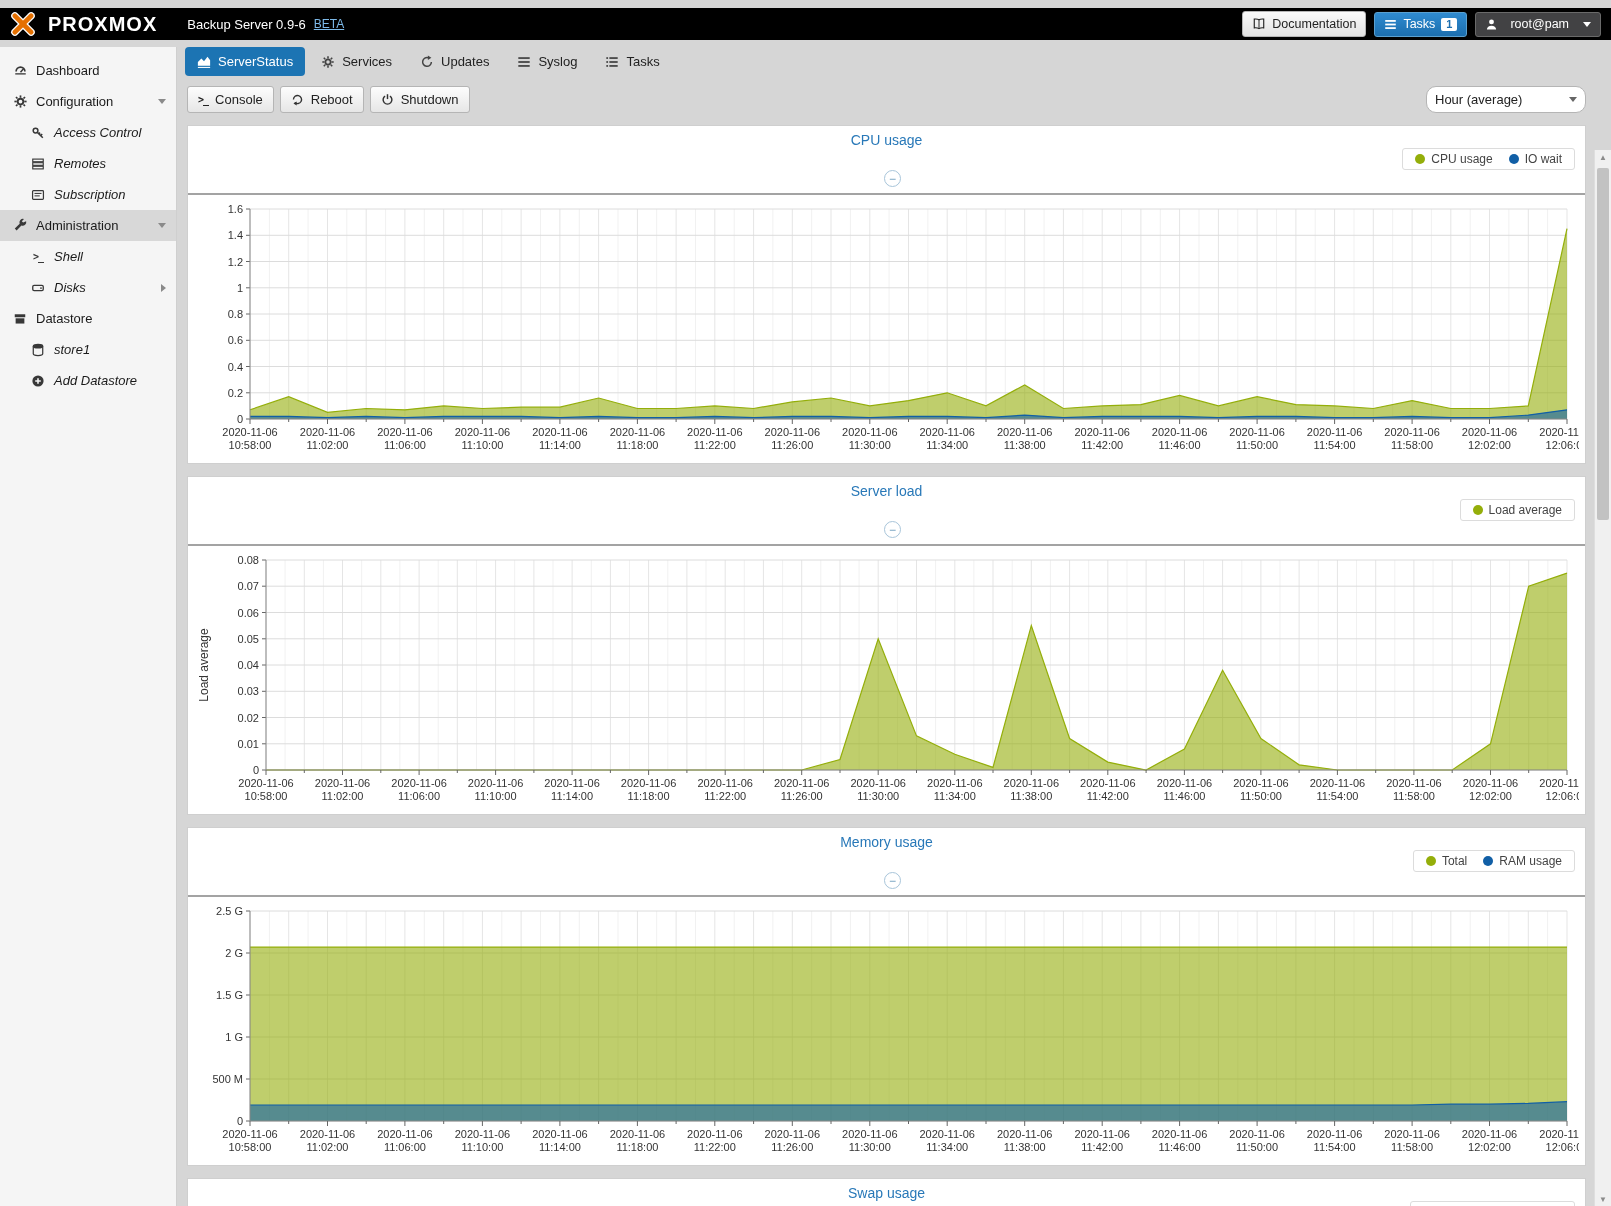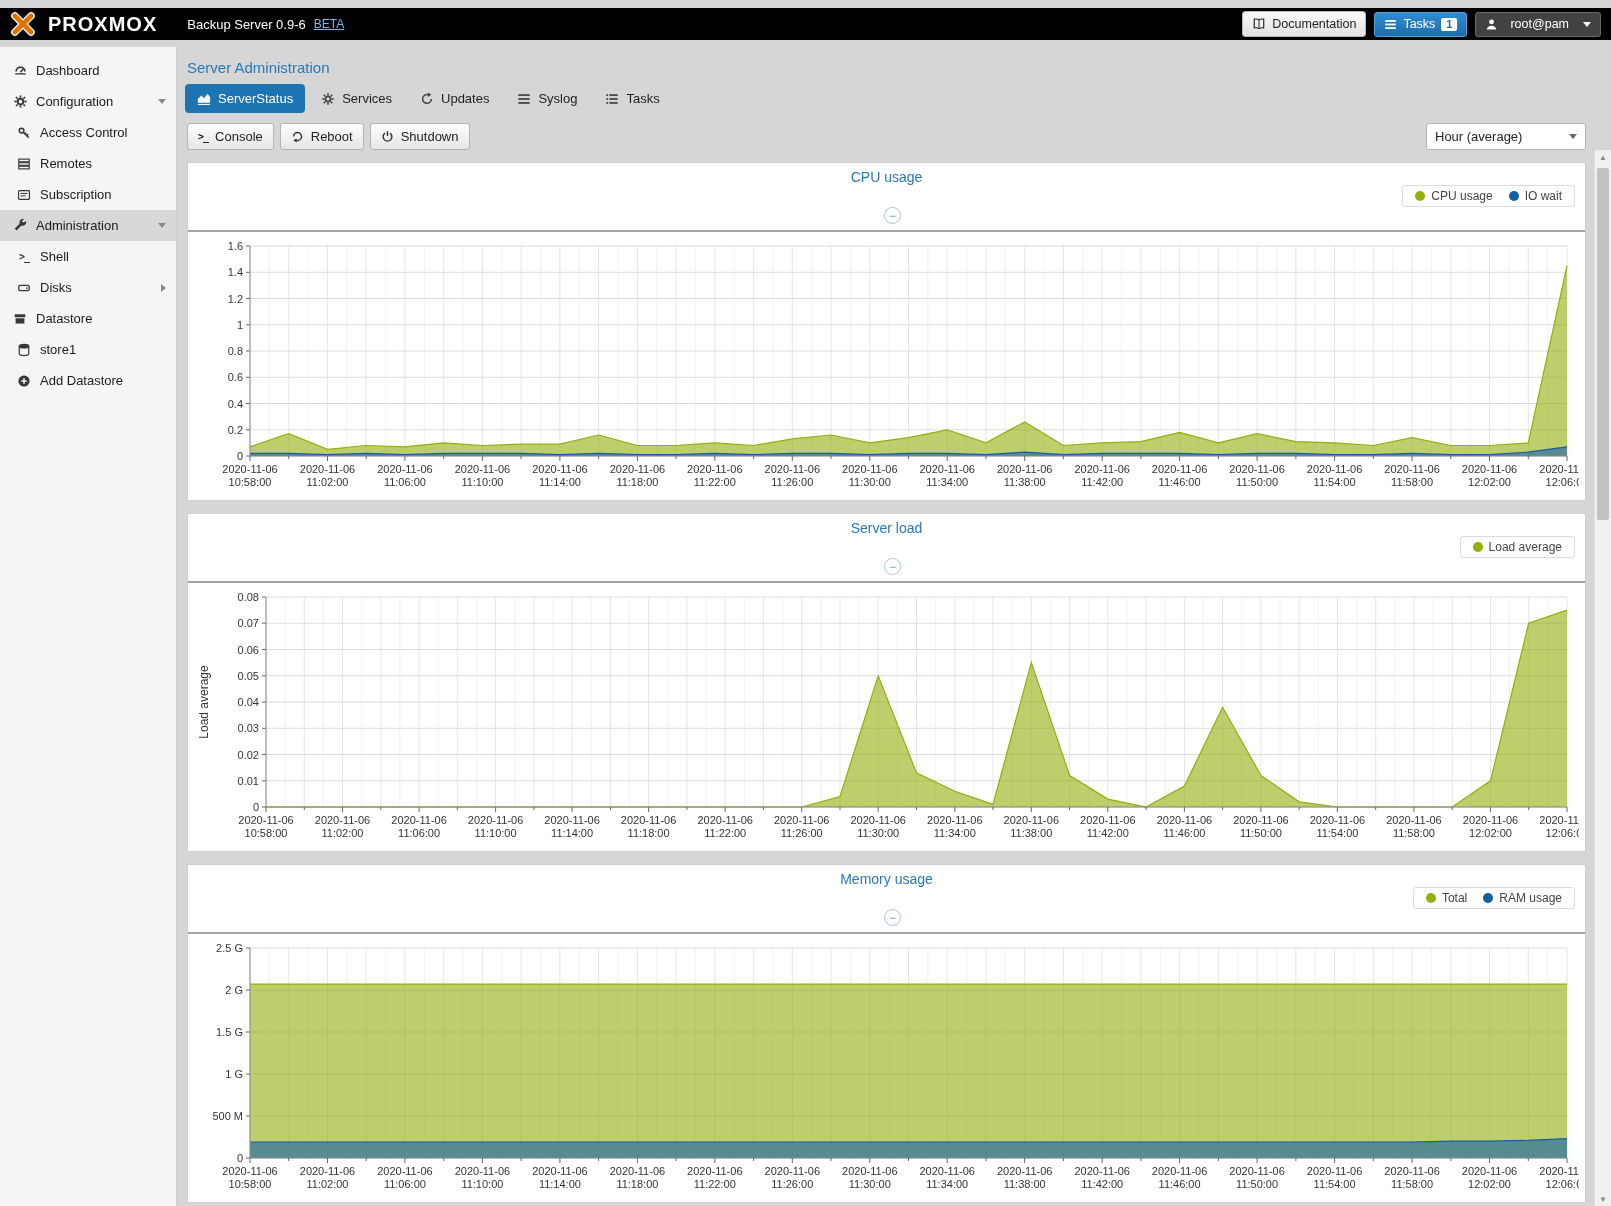--- a/index.html
+++ b/index.html
@@ -22,21 +22,21 @@
   .hbtn.dark  { background:#424244; border:1px solid #6a6a6a; color:#fff;gap:12px; }
   .badge { background:#fff; color:#1c6eae; border-radius:2px; padding:1px 5px; font-size:11px; font-weight:bold; }
   .caret-dn { width:0; height:0; border-left:4px solid transparent; border-right:4px solid transparent;
     border-top:5px solid currentColor; display:inline-block; margin-left:2px; }
 
   
   .sidebar { position:absolute; left:0; top:47px; bottom:0; width:177px; background:#f5f5f5;
     border-right:1px solid #cfcfcf; padding-top:8px; }
   .nav-item { display:flex; align-items:center; height:31px; padding:0 10px; font-size:13px;
     color:#1a1a1a; cursor:pointer; position:relative; white-space:nowrap; }
-  .nav-item.lvl1 { padding-left:14px; }
+  .nav-item.lvl1 { padding-left:28px;font-style:italic; }
   .nav-item.selected { background:#d8d8d8; }
   .nicon { width:20px; display:inline-flex; justify-content:center; align-items:center;
     margin-right:6px; color:#383838; font-size:12px; }
   .side-caret-dn { position:absolute; right:10px; width:0; height:0;
     border-left:4px solid transparent; border-right:4px solid transparent; border-top:5px solid #8a8a8a; }
   .side-caret-rt { position:absolute; right:10px; width:0; height:0;
     border-top:4px solid transparent; border-bottom:4px solid transparent; border-left:5px solid #8a8a8a; }
   .term-glyph { font-family:"DejaVu Sans Mono", monospace; font-weight:bold; font-size:10px; letter-spacing:-1px; }
 
   
@@ -45,21 +45,21 @@
   .tabs { display:flex; gap:4px; padding:0 8px; align-items:center; }
   .tab { display:inline-flex; align-items:center; gap:7px; padding:7px 12px; border-radius:4px;
     color:#222; cursor:pointer; }
   .tab svg { color:#444; }
   .tab.active { background:#1c74b3; color:#fff; }
   .tab.active svg { color:#fff; }
   .toolbar { display:flex; align-items:center; gap:6px; padding:10px 8px 12px 10px; }
   .tbtn { background:linear-gradient(#fdfdfd,#e6e6e6); border:1px solid #b5b5b5; border-radius:3px;
     padding:5px 10px; font-size:13px; color:#222; display:inline-flex; gap:7px; align-items:center; cursor:pointer; }
   .tbtn svg { color:#333; }
-  .combo { margin-left:auto; background:#fff; border:1px solid #b5b5b5; border-radius:3px;
+  .combo { margin-left:auto; background:#fff; border:1px solid #b5b5b5; border-radius:10px;
     width:160px; padding:5px 8px; font-size:13px; display:flex; justify-content:space-between;
     align-items:center; cursor:pointer; }
   .combo .caret-dn { border-top-color:#666; }
 
   
   .panel { background:#fff; border:1px solid #cfcfcf; margin:0 8px 12px 10px; }
   .panel-hd { display:flex; align-items:center; padding:6px 10px; border-bottom:2px solid #a3a3a3;flex-direction:column; }
   .ptitle { color:#2878b8; font-size:14px; }
   .legend { margin-left:auto; display:flex; gap:16px; border:1px solid #dcdcdc; border-radius:3px;
     padding:3px 12px; font-size:12px; color:#444; background:#fff; align-items:center; }
@@ -240,21 +240,20 @@
       <svg width="14" height="14" viewBox="0 0 16 16">
         <circle cx="8" cy="8" r="6.4" fill="currentColor"></circle>
         <path d="M8 4.8v6.4M4.8 8h6.4" stroke="#f5f5f5" stroke-width="1.8"></path>
       </svg>
       </span>
     <span>Add Datastore</span>
   </div>
 </div>
 
 <div class="main">
-  <div class="page-title">Server Administration</div>
 
   <div class="tabs">
     <div class="tab active">
       <svg width="14" height="14" viewBox="0 0 16 16">
         <path d="M1 13.6h14v1.2H1z" fill="currentColor"></path>
         <path d="M1 12.4V8l4-4 3 3 4-5 3 4v6.4z" fill="currentColor"></path>
       </svg>
       <span>ServerStatus</span>
     </div>
     <div class="tab">

